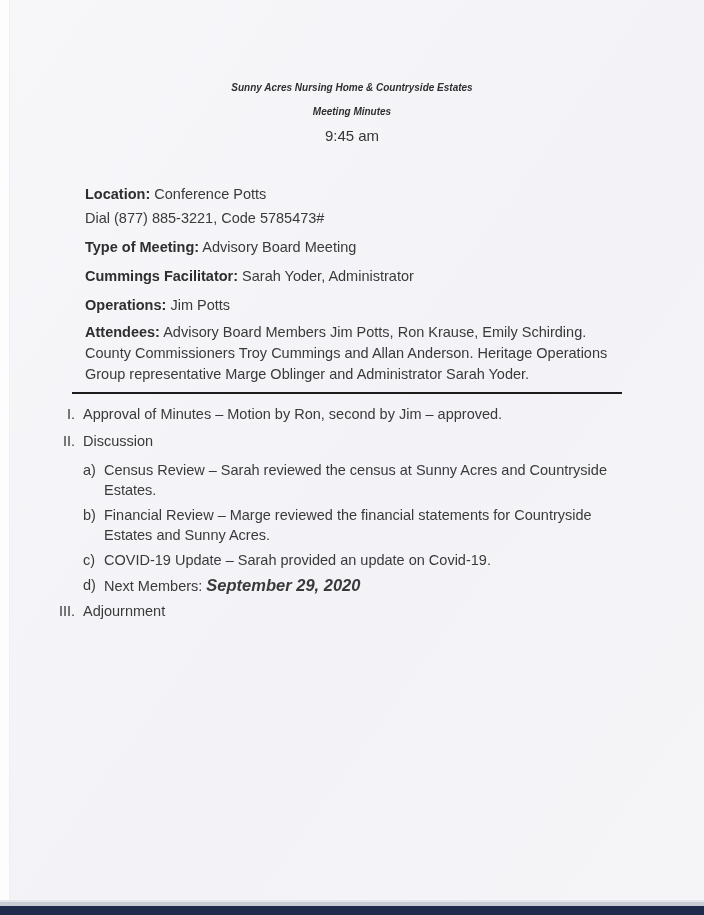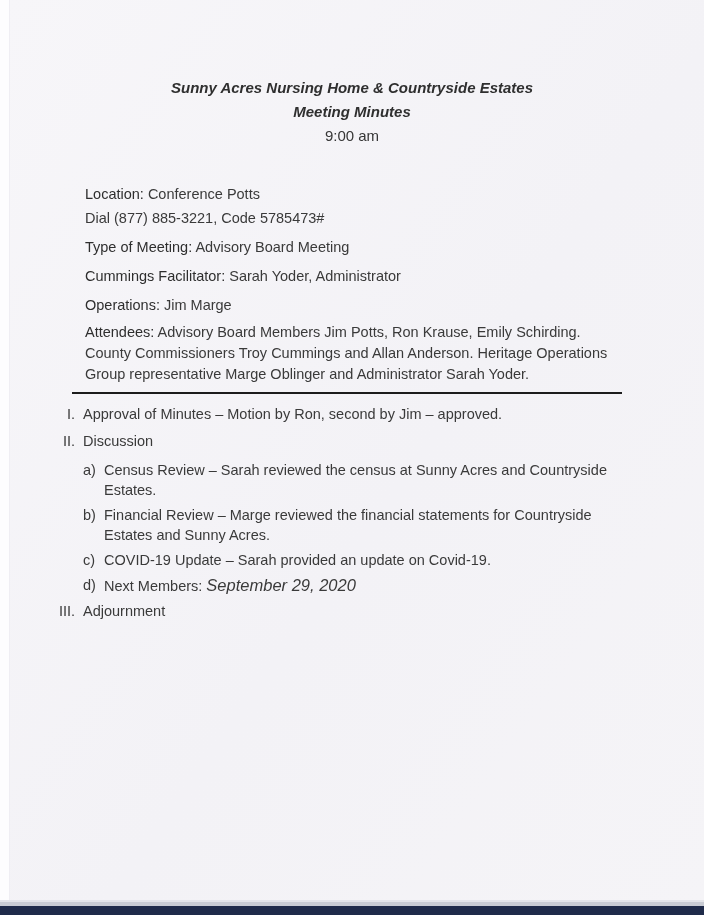--- a/index.html
+++ b/index.html
@@ -9,63 +9,63 @@
     color:#3a3a3a;background:#f5f4f7;
   }
   .scan{position:absolute;inset:0;background:linear-gradient(125deg,#f7f6f9 0%,#f3f2f6 55%,#f5f4f7 100%);}
   .left-strip{position:absolute;left:0;top:0;width:9px;height:100%;background:#fdfdfe;border-right:1px solid #efeef3;}
   .bottom-edge-light{position:absolute;left:0;bottom:13px;width:100%;height:2px;background:#e4e5ea;}
   .bottom-edge{position:absolute;left:0;bottom:9px;width:100%;height:4px;background:#c9ccd4;}
   .bottom-bar{position:absolute;left:0;bottom:0;width:100%;height:9px;background:#1f2b4a;}
 
   .doc{position:absolute;left:0;top:0;width:704px;}
   .header{margin-top:76px;text-align:center;font-size:15px;line-height:24px;color:#363636;}
-  .title{font-weight:bold;font-style:italic;font-size:15px;color:#2f2f2f;}
+  .title{font-weight:bold;font-style:italic;font-size:10px;color:#2f2f2f;}
 
   .meta{margin:34px 80px 0 85px;font-size:14.5px;}
   .mp{margin:0 0 5px 0;line-height:24px;}
   .mp.nogap{margin-bottom:0;}
-  .b{font-weight:normal;color:#2e2e2e;}
+  .b{font-weight:bold;color:#2e2e2e;}
   .attendees{line-height:21px;margin-bottom:7px;}
   .attendees span{white-space:pre-wrap;}
   .rule{height:0;border-top:2px solid #1c1c1c;margin:3px 0 0 -13px;width:550px;}
 
   .agenda{margin-top:10px;font-size:14.5px;padding-left:44px;}
   .row{display:flex;margin-bottom:6px;line-height:21px;}
   .num{width:31px;text-align:right;margin-right:8px;flex:none;}
   .rtext{flex:1;padding-right:64px;}
   .subs{margin:8px 0 0 39px;}
   .srow{display:flex;line-height:20px;margin-bottom:5px;}
   .ltr{width:14px;margin-right:7px;flex:none;}
   .stext{width:523px;}
-  .it{font-style:italic;font-size:16.5px;}
+  .it{font-style:italic;font-size:16.5px;font-weight:bold;}
 </style>
 </head>
 <body>
 
 <div class="scan">
   <div class="left-strip"></div>
 
   <div class="doc">
 
     <div class="header">
       <div class="title">Sunny Acres Nursing Home &amp; Countryside Estates</div>
       <div class="title">Meeting Minutes</div>
-      <div>9:00 am</div>
+      <div>9:45 am</div>
     </div>
 
     <div class="meta">
       <p class="mp nogap"><span class="b">Location:</span> <span>Conference Potts</span></p>
       <p class="mp"><span>Dial (877) 885-3221, Code 5785473#</span></p>
 
       <p class="mp"><span class="b">Type of Meeting:</span> <span>Advisory Board Meeting</span></p>
 
       <p class="mp"><span class="b">Cummings Facilitator:</span> <span>Sarah Yoder, Administrator</span></p>
 
-      <p class="mp"><span class="b">Operations:</span> <span>Jim Marge</span></p>
+      <p class="mp"><span class="b">Operations:</span> <span>Jim Potts</span></p>
 
 
       <p class="mp attendees"><span class="b">Attendees:</span> <span>Advisory Board Members Jim Potts, Ron Krause, Emily Schirding.  County Commissioners Troy Cummings and Allan Anderson. Heritage Operations Group representative Marge Oblinger and Administrator Sarah Yoder.</span></p>
 
       <div class="rule"></div>
     </div>
 
     <div class="agenda">
 
       <div class="row">

